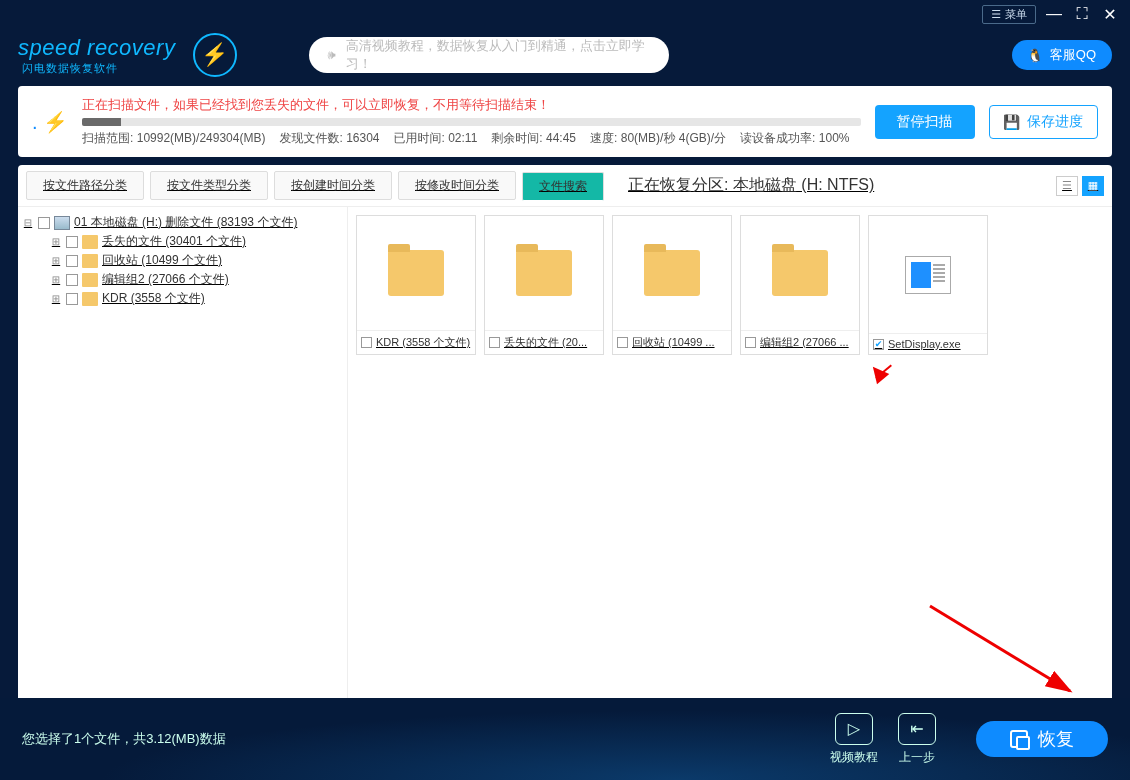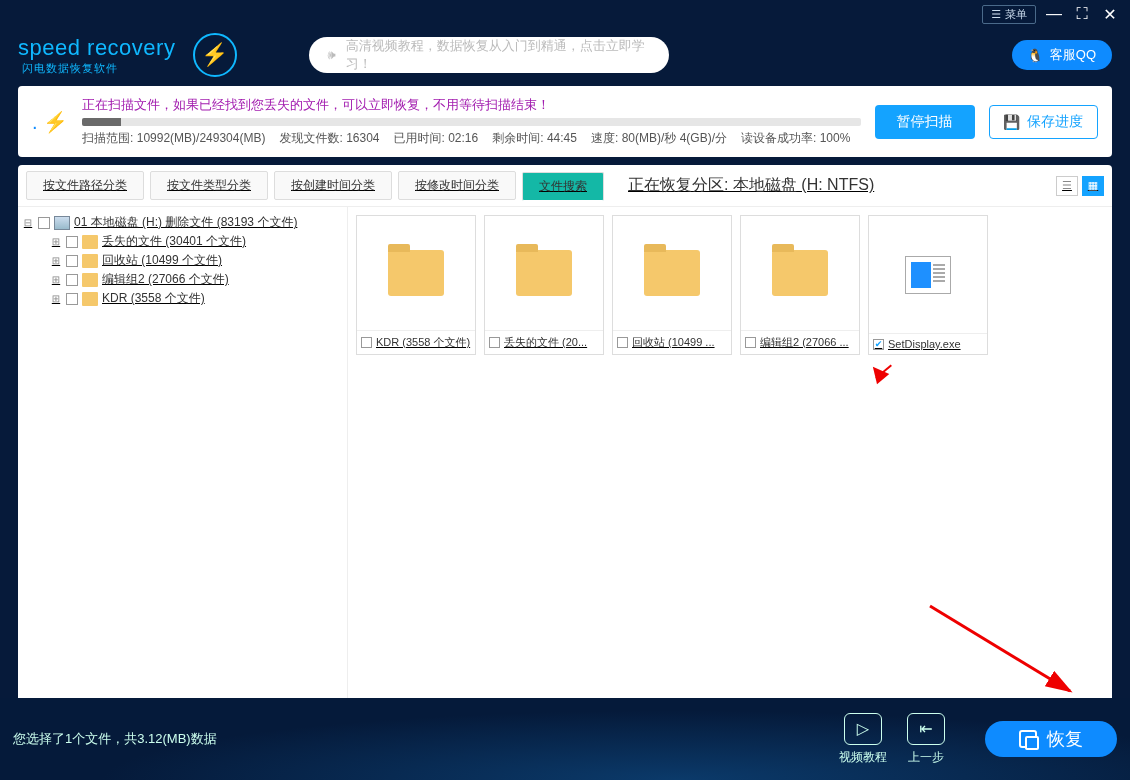--- a/index.html
+++ b/index.html
@@ -6,33 +6,33 @@
 body { width:1130px; height:780px; background:#061a3a; overflow:hidden; position:relative; }
 
 
 .titlebar { height:28px; display:flex; justify-content:flex-end; align-items:center; padding:0 10px; gap:8px; }
 .menu-btn { border:1px solid #4a6a8a; color:#cde; font-size:11px; padding:1px 8px; border-radius:2px; display:flex; align-items:center; gap:4px; }
 .win-ctrl { color:#fff; font-size:16px; width:20px; text-align:center; cursor:pointer; }
 
 
 .header { height:54px; display:flex; align-items:center; padding:0 18px; gap:12px; }
 .logo-wrap { display:flex; flex-direction:column; color:#0fb8ff; }
-.logo-text { font-size:22px; font-weight:300; letter-spacing:0.5px; }
+.logo-text { font-size:22px; font-style:italic; font-weight:300; letter-spacing:0.5px; }
 .logo-sub { font-size:11px; color:#0fb8ff; letter-spacing:1px; margin-left:4px; }
 .logo-circle { width:44px; height:44px; border:2px solid #0fb8ff; border-radius:50%; display:flex; align-items:center; justify-content:center; margin-left:6px; }
 .bolt { color:#0fb8ff; font-size:22px; }
 .tutorial-bar { flex:0 0 360px; margin-left:60px; background:#fff; border-radius:22px; height:36px; display:flex; align-items:center; padding:0 18px; gap:10px; color:#bbb; font-size:13px; }
 .spacer { flex:1; }
 .qq-btn { background:#0e8bff; color:#fff; border-radius:18px; height:30px; padding:0 16px; display:flex; align-items:center; gap:6px; font-size:13px; }
 
 
 .status-panel { margin:4px 18px 8px; background:#fff; border-radius:4px; padding:10px 14px; display:flex; align-items:center; gap:14px; }
 .scan-ico { color:#0e8bff; font-size:20px; }
 .status-mid { flex:1; }
-.status-line1 { color:#a21caf; font-size:13px; margin-bottom:4px; }
+.status-line1 { color:#ef4444; font-size:13px; margin-bottom:4px; }
 .progress-track { height:8px; background:#e6e6e6; border-radius:2px; overflow:hidden; margin-bottom:4px; }
 .progress-fill { height:100%; background:#6a6a6a; width:5%; }
 .status-line2 { color:#555; font-size:12px; display:flex; gap:14px; }
 .btn-pause { background:#14a3ff; color:#fff; border:none; border-radius:4px; height:34px; padding:0 22px; font-size:14px; }
 .btn-save { background:#fff; color:#14a3ff; border:1px solid #14a3ff; border-radius:4px; height:34px; padding:0 14px; font-size:14px; display:flex; align-items:center; gap:6px; }
 
 
 .content { margin:0 18px 0; background:#fff; border-radius:4px 4px 0 0; height:654px; display:flex; flex-direction:column;text-decoration:underline; }
 .tabs-row { display:flex; align-items:center; gap:6px; padding:6px 8px; border-bottom:1px solid #eee; }
 .tab { border:1px solid #ddd; background:#f9f9f9; color:#333; font-size:12px; padding:5px 16px; border-radius:2px; cursor:pointer; }
@@ -61,21 +61,21 @@
 .exe-ico::after { content:""; position:absolute; right:5px; top:7px; width:12px; height:2px; background:#aaa; box-shadow:0 4px 0 #aaa,0 8px 0 #aaa,0 12px 0 #aaa,0 16px 0 #aaa; }
 .tile-foot { border-top:1px solid #eee; padding:4px; display:flex; align-items:center; gap:4px; font-size:11px; color:#333; white-space:nowrap; overflow:hidden; }
 .chk-sm { width:11px; height:11px; border:1px solid #999; flex-shrink:0; display:flex; align-items:center; justify-content:center; font-size:9px; color:#14a3ff; }
 
 .red-arrow { position:absolute; width:0;height:0; border-left:8px solid transparent; border-right:8px solid transparent; border-bottom:16px solid #e00; transform:rotate(-40deg); }
 .red-arrow.a1 { top:158px; left:522px; }
 .red-line { position:absolute; background:#e00; height:2px; transform-origin:left center; }
 .red-line.l1 { top:170px; left:528px; width:20px; transform:rotate(-40deg); }
 
 
-.footer { position:absolute; bottom:0; left:0; right:0; height:82px; background:radial-gradient(ellipse at 60% 100%, #0b3a6a 0%, #051a3a 60%); display:flex; align-items:center; padding:0 13px; color:#cfe; }
+.footer { position:absolute; bottom:0; left:0; right:0; height:82px; background:radial-gradient(ellipse at 60% 100%, #0b3a6a 0%, #051a3a 60%); display:flex; align-items:center; padding:0 22px; color:#cfe; }
 .sel-text { font-size:13px; }
 .foot-btns { margin-left:auto; display:flex; gap:20px; align-items:center; }
 .foot-item { display:flex; flex-direction:column; align-items:center; gap:4px; color:#cfe; font-size:12px; }
 .fic { width:38px; height:32px; border:1.5px solid #cfe; border-radius:6px; display:flex; align-items:center; justify-content:center; font-size:16px; }
 .recover-btn { background:#0e8bff; border:none; color:#fff; border-radius:26px; height:36px; padding:0 34px; font-size:18px; display:flex; align-items:center; gap:10px; margin-left:20px; }
 .recover-ico { display:inline-block; width:18px; height:18px; border:2px solid #fff; border-radius:3px; position:relative; }
 .recover-ico::after { content:""; position:absolute; right:-4px; bottom:-4px; width:10px; height:10px; border:2px solid #fff; border-radius:2px; background:#0e8bff; }
 
 .big-arrow { position:absolute; pointer-events:none; }
 .big-arrow svg { overflow:visible; }
@@ -112,21 +112,21 @@
 <div class="status-panel">
   <div class="scan-ico">. ⚡</div>
   <div class="status-mid">
     <div class="status-line1">正在扫描文件，如果已经找到您丢失的文件，可以立即恢复，不用等待扫描结束！</div>
     <div class="progress-track">
         <div class="progress-fill"></div>
       </div>
     <div class="status-line2">
       <span><span>扫描范围:</span> <span>10992(MB)/249304(MB)</span></span>
       <span><span>发现文件数:</span> <span>16304</span></span>
-      <span><span>已用时间:</span> <span>02:16</span></span>
+      <span><span>已用时间:</span> <span>02:11</span></span>
       <span><span>剩余时间:</span> <span>44:45</span></span>
       <span><span>速度:</span> <span>80(MB)/秒  4(GB)/分</span></span>
       <span><span>读设备成功率:</span> <span>100%</span></span>
     </div>
   </div>
   <button class="btn-pause">暂停扫描</button>
   <button class="btn-save">
     <span>💾</span>
     <span>保存进度</span>
   </button>

